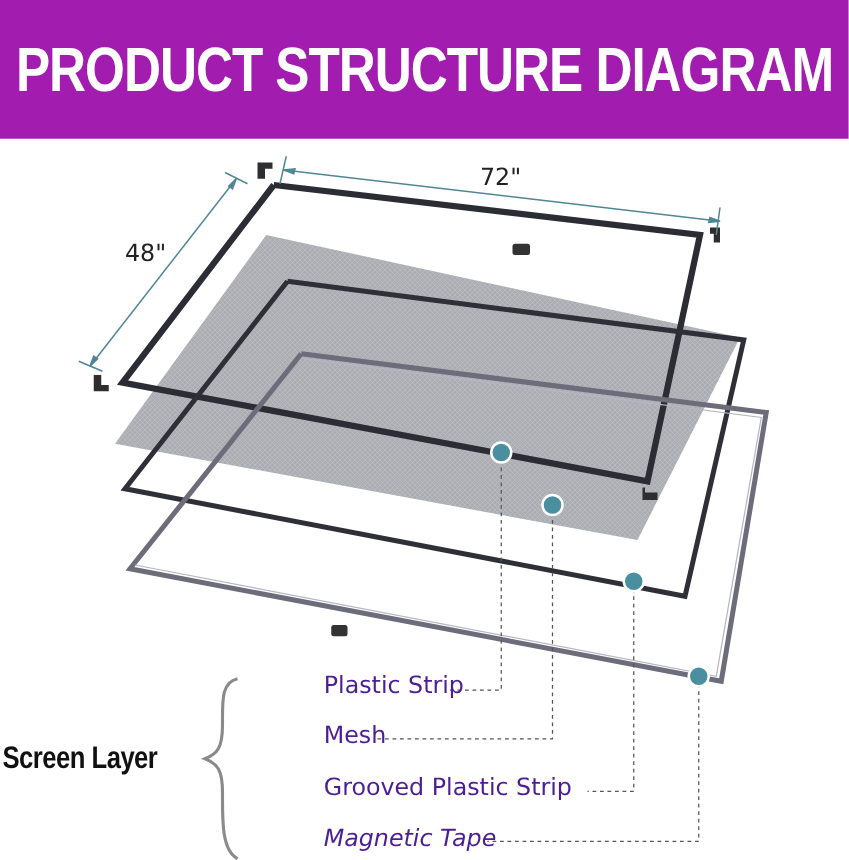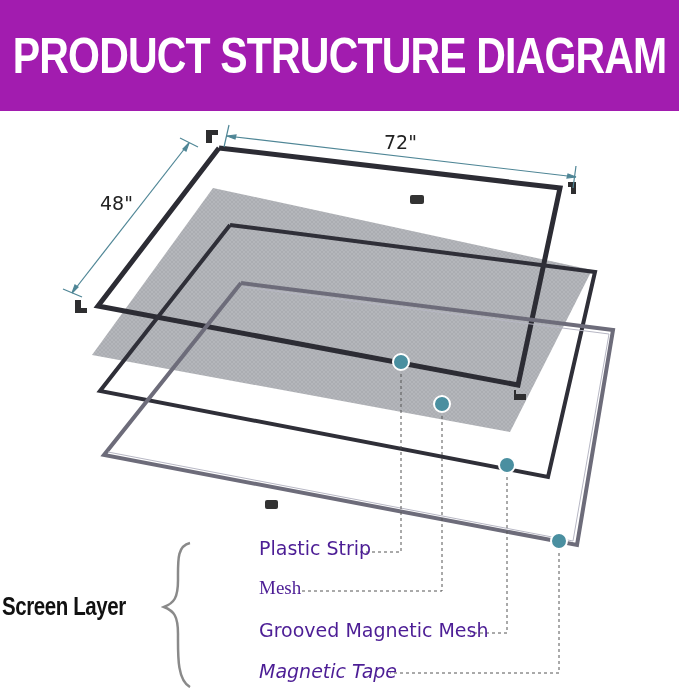--- a/index.html
+++ b/index.html
@@ -102,15 +102,15 @@
   </g>
 
   <path d="M190,543 C177,546 178,560 178,580 C178,598 174,603 164,607 C174,611 178,616 178,634 C178,655 177,680 190,687" fill="none" stroke="#8a8a8a" stroke-width="2.5"></path>
 </svg>
 
 <div class="dim-label" style="left:384px; top:131px;">72"</div>
 <div class="dim-label" style="left:100px; top:192px;">48"</div>
 
 <div class="legend-title">Screen Layer</div>
 <div class="legend-item" style="top:537px;">Plastic Strip</div>
-<div class="legend-item" style="top:577px;font-family:Liberation Serif, serif;">Mesh</div>
-<div class="legend-item" style="top:619px;">Grooved Magnetic Mesh</div>
+<div class="legend-item" style="top:577px;">Mesh</div>
+<div class="legend-item" style="top:619px;">Grooved Plastic Strip</div>
 <div class="legend-item" style="top:660px;font-style:italic;">Magnetic Tape</div>
 
 </body></html>

